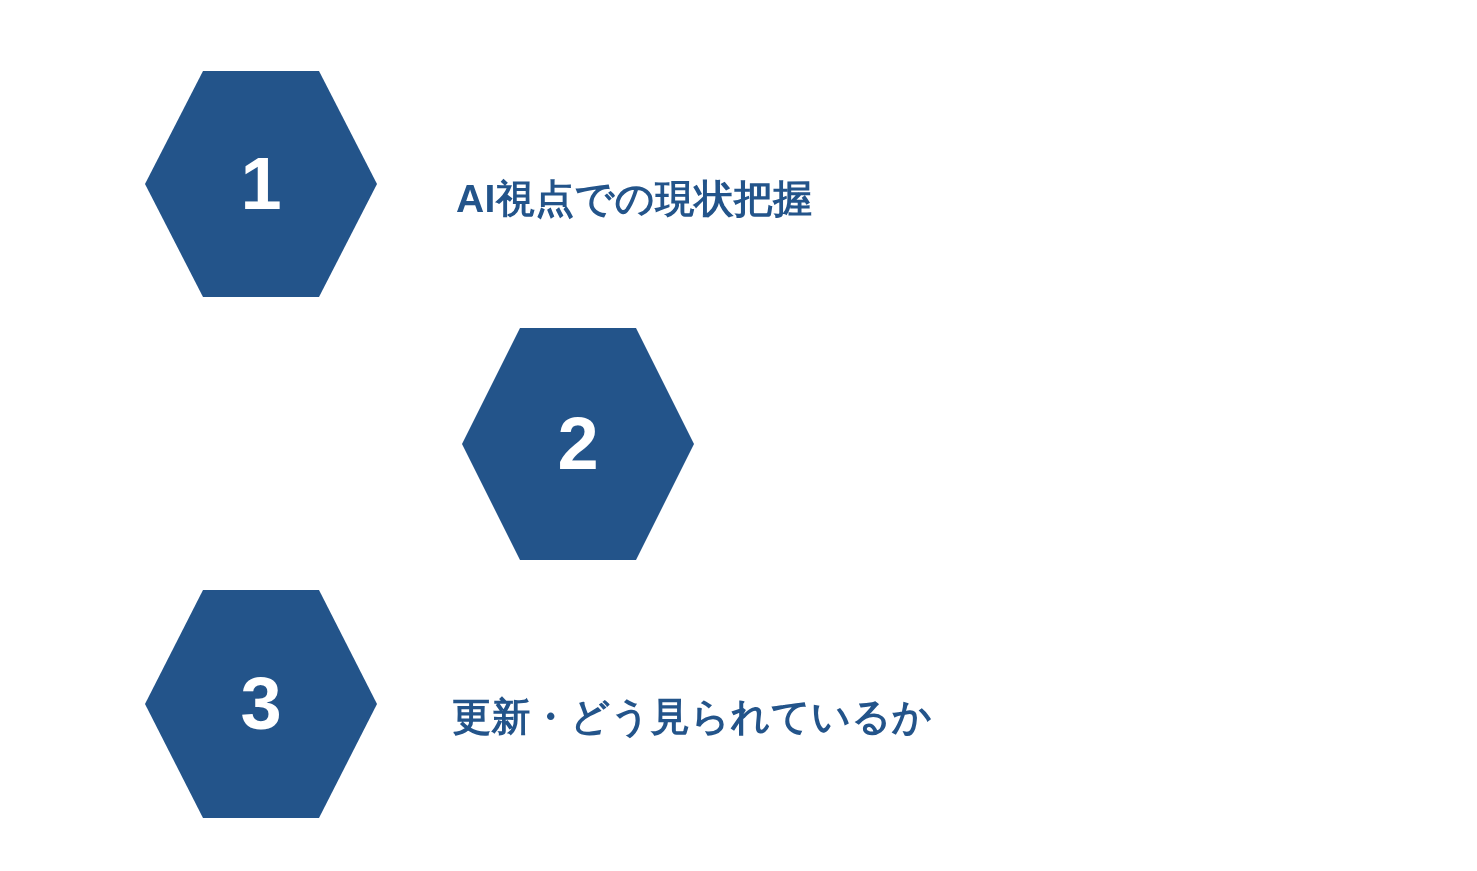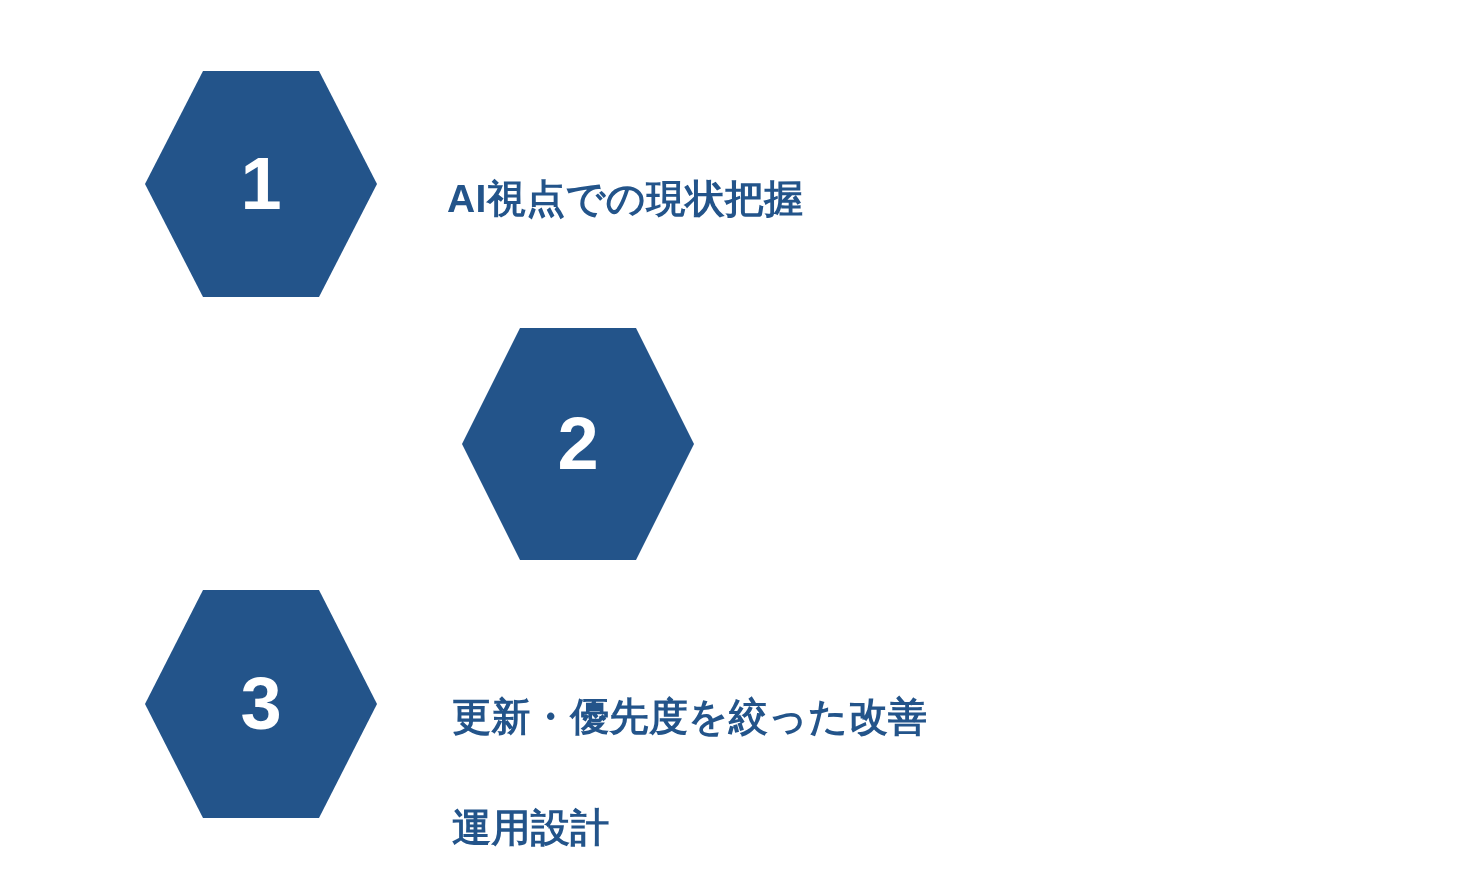--- a/index.html
+++ b/index.html
@@ -65,21 +65,21 @@
     line-height: 1.42;
     white-space: pre-line;
     letter-spacing: 0.01em;
   }
   .label-line { display: block; }
 
   
   #row-1 { left: 104px; top: 72px; width: 1010px; height: 212px; }
   #row-1 .banner { background: #A3DCF7; }
   #row-1 .badge  { left: 41px; top: 0px; width: 232px; height: 226px; top: -1px; }
-  #row-1 .label  { left: 343px; top: 44px; color: #23548A; font-size: 39px; }
+  #row-1 .label  { left: 352px; top: 44px; color: #23548A; font-size: 39px; }
 
   
   #row-2 { left: 372px; top: 340px; width: 1012px; height: 210px; }
   #row-2 .banner { background: #1D9DDE; }
   #row-2 .badge  { left: 90px; top: -12px; width: 232px; height: 232px; }
   #row-2 .label  { left: 340px; top: 40px; color: #ffffff; font-size: 39px; }
 
   
   #row-3 { left: 104px; top: 592px; width: 1016px; height: 212px; }
   #row-3 .banner { background: #A3DCF7; }
@@ -111,18 +111,17 @@
       <span class="label-line">(全体最適ではなく部分最適)</span>
     </div>
   </div>
 
   <div class="step-row" id="row-3">
     <div class="banner"></div>
     <div class="badge">
       <span class="badge-number">3</span>
     </div>
     <div class="label">
-      <span class="label-line">更新・優先度を絞った改善</span>
-      <span class="label-line">運用設計</span>
+      <span class="label-line">更新・どう見られているか</span>
     </div>
   </div>
 
 </div>
 
 </body></html>

